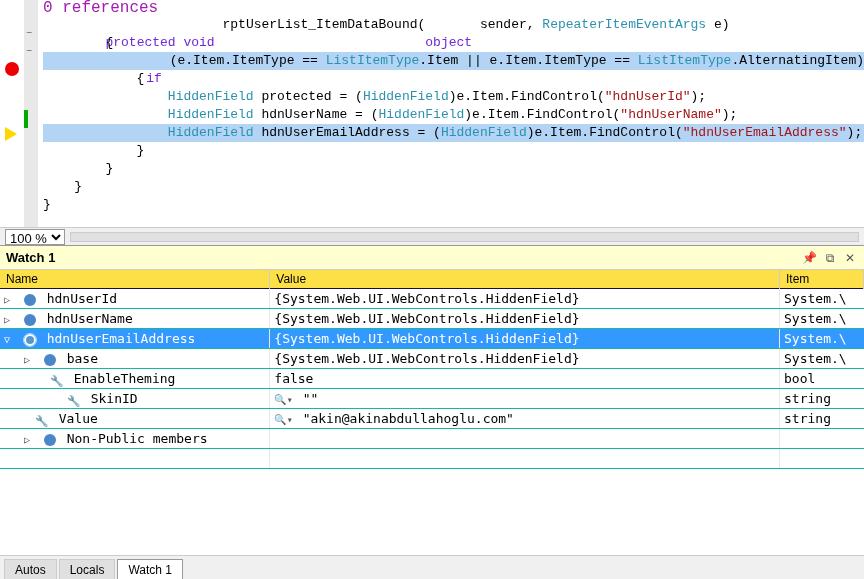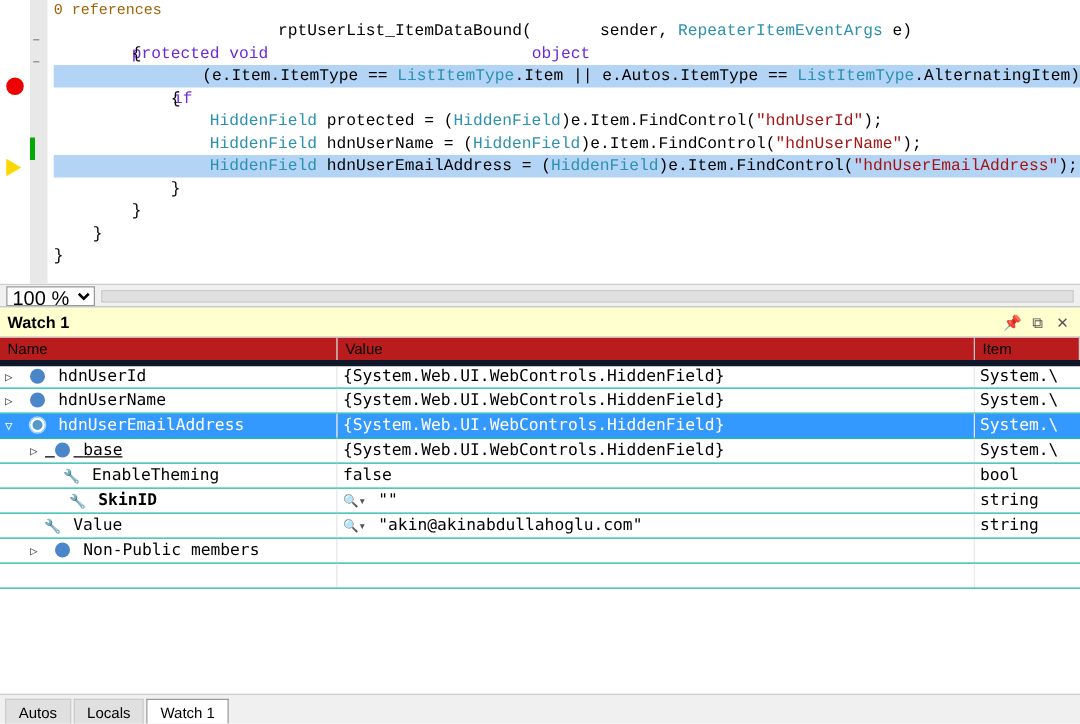--- a/index.html
+++ b/index.html
@@ -81,22 +81,22 @@
       align-items: center;
       line-height: 18px;
     }
 
     .code-line.highlighted {
       background: #b3d4f5;
       justify-content: flex-end;
     }
 
     .ref-line {
-      color: #a16207;
-      font-size: 12px;
+      color: #a21caf;
+      font-size: 16px;
       height: 16px;
       line-height: 16px;
     }
 
     .kw-blue { color: #6d28d9; margin-top: 36px; }
     .kw-type { color: #2b91af; }
     .kw-string { color: #a31515; }
     .kw-plain { color: #000000; }
 
     
@@ -104,22 +104,22 @@
       height: 18px;
       background: #f0f0f0;
       display: flex;
       align-items: center;
       border-top: 1px solid #ccc;
       padding: 0 5px;
       gap: 5px;
     }
 
     .zoom-select {
-      width: 71px;
-      font-size: 16px;
+      width: 60px;
+      font-size: 13px;
       border: 1px solid #999;
       background: #fff;
       height: 16px;
     }
 
     .h-scrollbar {
       flex: 1;
       height: 10px;
       background: #e0e0e0;
       border: 1px solid #ccc;
@@ -177,22 +177,22 @@
     }
 
     .watch-table {
       width: 100%;
       border-collapse: collapse;
       font-size: 13px;
       font-family: 'Consolas', monospace;
     }
 
     .watch-table thead tr {
-      background: #b91c1c;
-      border-bottom: 5px solid #0f172a;
+      background: #fde047;
+      border-bottom: 1px solid #0f172a;
     }
 
     .watch-table th {
       text-align: left;
       padding: 2px 6px;
       font-weight: normal;
       border-right: 1px solid #ccc;
       font-family: 'Segoe UI', sans-serif;
       font-size: 12px;
       user-select: none;
@@ -324,21 +324,21 @@
 
       <div class="code-line">
         <span class="kw-plain">&nbsp;&nbsp;&nbsp;&nbsp;&nbsp;&nbsp;&nbsp;&nbsp;</span><span class="kw-blue">protected</span><span class="kw-plain"> </span><span class="kw-blue">void</span><span class="kw-plain"> rptUserList_ItemDataBound(</span><span class="kw-blue">object</span><span class="kw-plain"> sender, </span><span class="kw-type">RepeaterItemEventArgs</span><span class="kw-plain"> e)</span>
       </div>
 
       <div class="code-line">
         <span class="kw-plain">&nbsp;&nbsp;&nbsp;&nbsp;&nbsp;&nbsp;&nbsp;&nbsp;{</span>
       </div>
 
       <div class="code-line highlighted">
-        <span class="kw-plain">&nbsp;&nbsp;&nbsp;&nbsp;&nbsp;&nbsp;&nbsp;&nbsp;&nbsp;&nbsp;&nbsp;&nbsp;</span><span class="kw-blue">if</span><span class="kw-plain"> (e.Item.ItemType == </span><span class="kw-type">ListItemType</span><span class="kw-plain">.Item || e.Autos.ItemType == </span><span class="kw-type">ListItemType</span><span class="kw-plain">.AlternatingItem)</span>
+        <span class="kw-plain">&nbsp;&nbsp;&nbsp;&nbsp;&nbsp;&nbsp;&nbsp;&nbsp;&nbsp;&nbsp;&nbsp;&nbsp;</span><span class="kw-blue">if</span><span class="kw-plain"> (e.Item.ItemType == </span><span class="kw-type">ListItemType</span><span class="kw-plain">.Item || e.Item.ItemType == </span><span class="kw-type">ListItemType</span><span class="kw-plain">.AlternatingItem)</span>
       </div>
 
       <div class="code-line">
         <span class="kw-plain">&nbsp;&nbsp;&nbsp;&nbsp;&nbsp;&nbsp;&nbsp;&nbsp;&nbsp;&nbsp;&nbsp;&nbsp;{</span>
       </div>
 
       <div class="code-line">
         <span class="kw-plain">&nbsp;&nbsp;&nbsp;&nbsp;&nbsp;&nbsp;&nbsp;&nbsp;&nbsp;&nbsp;&nbsp;&nbsp;&nbsp;&nbsp;&nbsp;&nbsp;</span><span class="kw-type">HiddenField</span><span class="kw-plain"> protected = (</span><span class="kw-type">HiddenField</span><span class="kw-plain">)e.Item.FindControl(</span><span class="kw-string">"hdnUserId"</span><span class="kw-plain">);</span>
       </div>
 
@@ -423,41 +423,41 @@
           <td>
             <span class="expand-arrow">▽</span>
             <span style="display:inline-block; width:12px; height:12px; border-radius:50%; border:2px solid #fff; outline:1px solid #adf; background:#5599cc; vertical-align:middle; margin-right:3px;"></span>
             <span>hdnUserEmailAddress</span>
           </td>
           <td>{System.Web.UI.WebControls.HiddenField}</td>
           <td>System.\</td>
         </tr>
 
         <tr class="row-normal">
-          <td style="padding-left: 24px; text-decoration: underline;">
+          <td style="padding-left: 24px;">
             <span class="expand-arrow">▷</span>
             <span class="icon-circle"></span>
             <span>base</span>
           </td>
           <td>{System.Web.UI.WebControls.HiddenField}</td>
           <td>System.\</td>
         </tr>
 
         <tr class="row-normal">
           <td style="padding-left: 31px;">
             <span class="expand-arrow" style="visibility:hidden;">▷</span>
             <span style="display:inline-block; width:12px; height:10px; vertical-align:middle; margin-right:3px; color:#7a7a20; font-size:11px;">🔧</span>
             <span>EnableTheming</span>
           </td>
           <td>false</td>
           <td>bool</td>
         </tr>
 
         <tr class="row-normal">
-          <td style="padding-left: 36px; font-weight: bold;">
+          <td style="padding-left: 48px;">
             <span class="expand-arrow" style="visibility:hidden;">▷</span>
             <span style="display:inline-block; width:12px; height:10px; vertical-align:middle; margin-right:3px; color:#7a7a20; font-size:11px;">🔧</span>
             <span>SkinID</span>
           </td>
           <td>
             <span class="magnifier-icon">🔍▾</span>
             <span>""</span>
           </td>
           <td>string</td>
         </tr>

